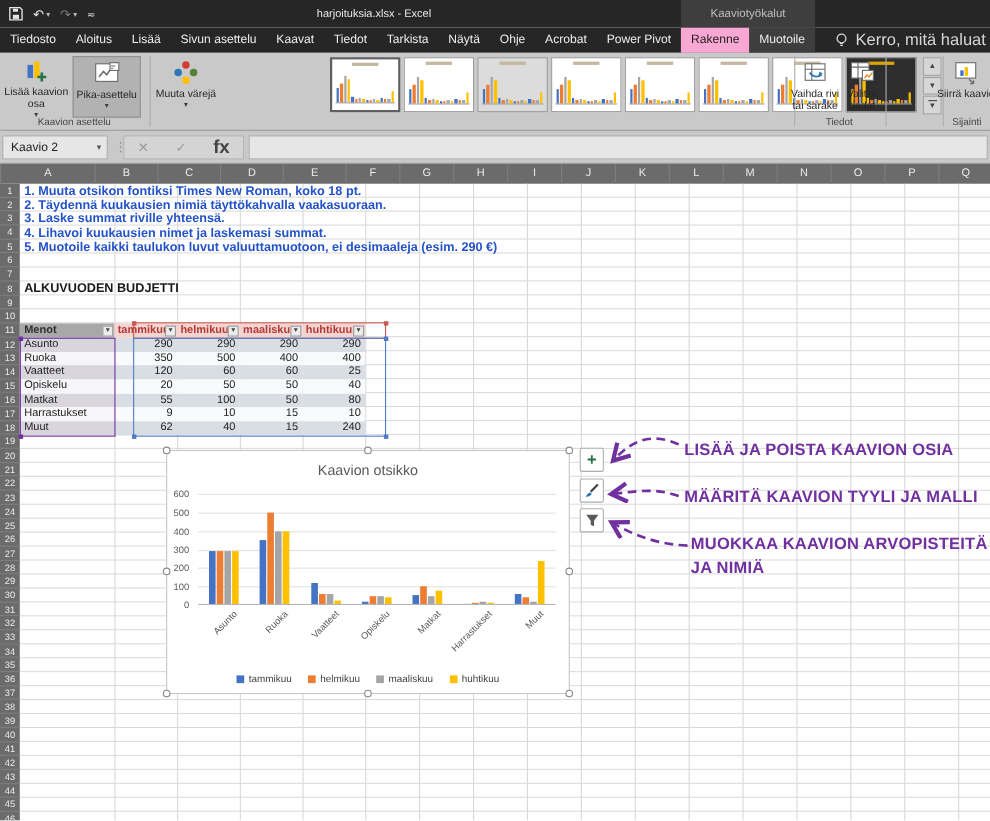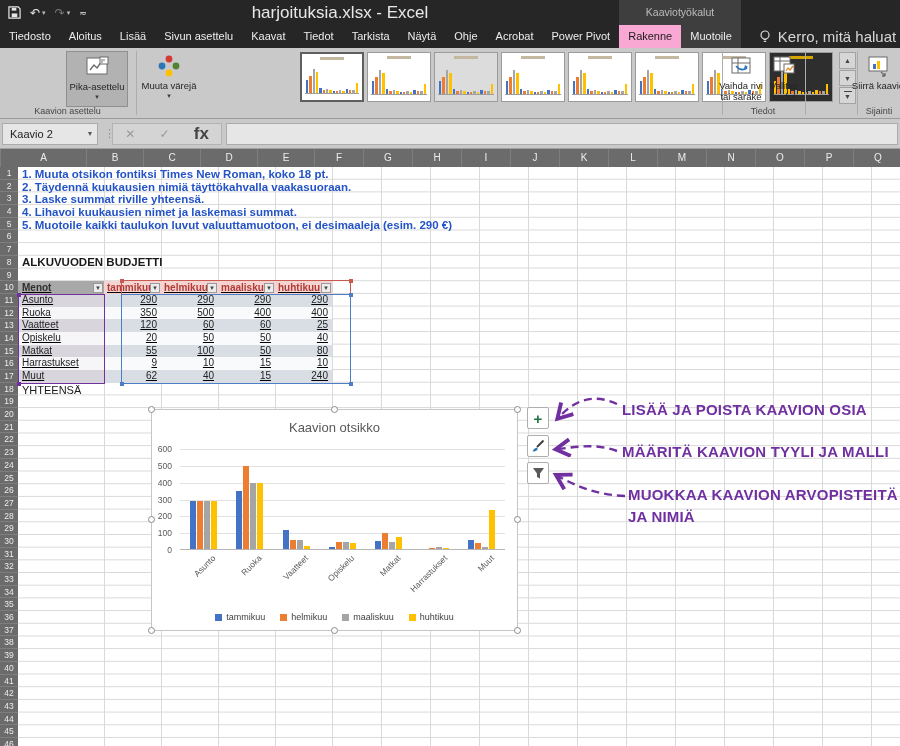--- a/index.html
+++ b/index.html
@@ -5,21 +5,21 @@
   * { margin:0; padding:0; box-sizing:border-box; }
   html,body { width:900px; height:746px; overflow:hidden; font-family:"Liberation Sans", sans-serif; background:#fff; }
   #app { position:relative; width:900px; height:746px; background:#fff; }
 
   
   .titlebar { position:absolute; left:0; top:0; width:900px; height:25px; background:#262626; }
   .qat { position:absolute; left:8px; top:0; height:25px; display:flex; align-items:center; gap:9px; color:#e6e6e6; }
   .qat .qbtn { display:flex; align-items:center; gap:2px; font-size:12px; cursor:default; }
   .qat .caret { font-size:7px; color:#bdbdbd; }
   .qat .disabled { color:#7a7a7a; }
-  .doc-title { position:absolute; left:230px; top:0; width:220px; height:25px; line-height:25px; text-align:center; color:#e8e8e8; font-size:17px; }
+  .doc-title { position:absolute; left:230px; top:0; width:220px; height:25px; line-height:25px; text-align:center; color:#e8e8e8; font-size:10px; }
 
   
   .tabrow { position:absolute; left:0; top:25px; width:900px; height:23px; background:#262626; display:flex; align-items:stretch; }
   .tab { padding:0 9px; font-size:11px; line-height:23px; color:#ececec; white-space:nowrap; cursor:default; }
   .tab.active { background:#c9c9c9; color:#1d1d1d; }
   .ctx-wrap { position:relative; background:#3e3e3e; display:flex; }
   .ctx-label { position:absolute; left:0; bottom:23px; width:100%; height:25px; background:#3e3e3e; color:#bdbdbd; font-size:10.5px; line-height:25px; text-align:center; white-space:nowrap; }
   .ctx-wrap .tab { color:#ececec; }
   .ctx-wrap .tab.active { background:#f9a8d4; color:#1d1d1d; }
   .tellme { display:flex; align-items:center; gap:7px; margin-left:18px; color:#d7d7d7; font-size:15px; white-space:nowrap; }
@@ -74,21 +74,21 @@
   .vline { position:absolute; top:149px; bottom:0; width:1px; background:#d9d9d9; }
 
   
   .instr { position:absolute; left:22px; height:13px; font-size:11.5px; font-weight:bold; color:#2453c8; white-space:nowrap; }
   .instr:nth-child(1){ top:168px; } .instr:nth-child(2){ top:180.7px; } .instr:nth-child(3){ top:193.4px; }
   .instr:nth-child(4){ top:206.1px; } .instr:nth-child(5){ top:218.8px; }
   .sect-title { position:absolute; left:22px; top:256px; font-size:11.5px; font-weight:bold; color:#1a1a1a; white-space:nowrap; }
   .total-label { position:absolute; left:22px; top:384px; font-size:11px; color:#1a1a1a; }
 
   
-  .dtable { position:absolute; left:18px; top:281px; width:314px;text-decoration:underline; }
+  .dtable { position:absolute; left:18px; top:294px; width:314px; }
   .t-hrow { display:flex; height:13px; }
   .th-menot { width:86px; background:#a8a8a8; color:#2f2f2f; font-weight:bold; font-size:10px; line-height:13px; padding-left:4px; position:relative; }
   .th-month { width:57px; background:#f5d3d0; color:#b23b36; font-weight:bold; font-size:10px; line-height:13px; padding-left:3px; position:relative; overflow:hidden; white-space:nowrap; }
   .filt { position:absolute; right:1px; top:1.5px; width:10px; height:10px; background:#ececec; border:1px solid #9a9a9a; font-size:6px; line-height:8px; text-align:center; color:#444; }
   .t-body .t-row { display:flex; height:12.7px; }
   .t-cat { width:86px; font-size:10px; color:#222; line-height:12.7px; padding-left:4px; background:#f6f5f8; overflow:hidden; white-space:nowrap; }
   .t-val { width:57px; font-size:10px; color:#222; line-height:12.7px; text-align:right; padding-right:4px; background:#f8fafc; }
   .t-row:nth-child(odd) .t-cat { background:#d9d5dd; }
   .t-row:nth-child(odd) .t-val { background:#d9dee5; }
   .selrect { position:absolute; pointer-events:none; }
@@ -170,20 +170,32 @@
       <svg width="12" height="14" viewBox="0 0 12 14">
           <circle cx="6" cy="5" r="4" fill="none" stroke="#d7d7d7" stroke-width="1.2"></circle>
           <path d="M4.5 9.5 h3 M4.8 11.3 h2.4" stroke="#d7d7d7" stroke-width="1.2"></path>
         </svg>
       <span>Kerro, mitä haluat tehdä</span>
     </div>
   </div>
 
   <div class="ribbon">
     <div class="rgroup" style="left:0; width:135px;">
+      <div class="bigbtn" style="left:2px;">
+        <span class="bicon">
+          <svg width="24" height="24" viewBox="0 0 24 24">
+              <rect x="4" y="6" width="5" height="12" fill="#4472c4"></rect>
+              <rect x="10" y="3" width="5" height="15" fill="#ffc000"></rect>
+              <rect x="13" y="13" width="9" height="9" fill="none"></rect>
+              <path d="M17 13 v8 M13 17 h8" stroke="#217346" stroke-width="2.4"></path>
+            </svg>
+        </span>
+        <span>Lisää kaavion osa</span>
+        <span class="bcaret">▾</span>
+      </div>
       <div class="bigbtn pressed" style="left:66px;">
         <span class="bicon">
           <svg width="24" height="24" viewBox="0 0 24 24">
               <rect x="2" y="3" width="20" height="16" fill="#fff" stroke="#6b6b6b"></rect>
               <path d="M5 15 l4-5 3 3 5-7" fill="none" stroke="#6b6b6b" stroke-width="1.4"></path>
               <rect x="15" y="2" width="8" height="7" fill="#fff" stroke="#6b6b6b"></rect>
               <path d="M16 7 h2 M16 5 h4" stroke="#6b6b6b"></path>
             </svg>
         </span>
         <span>Pika-asettelu</span>

